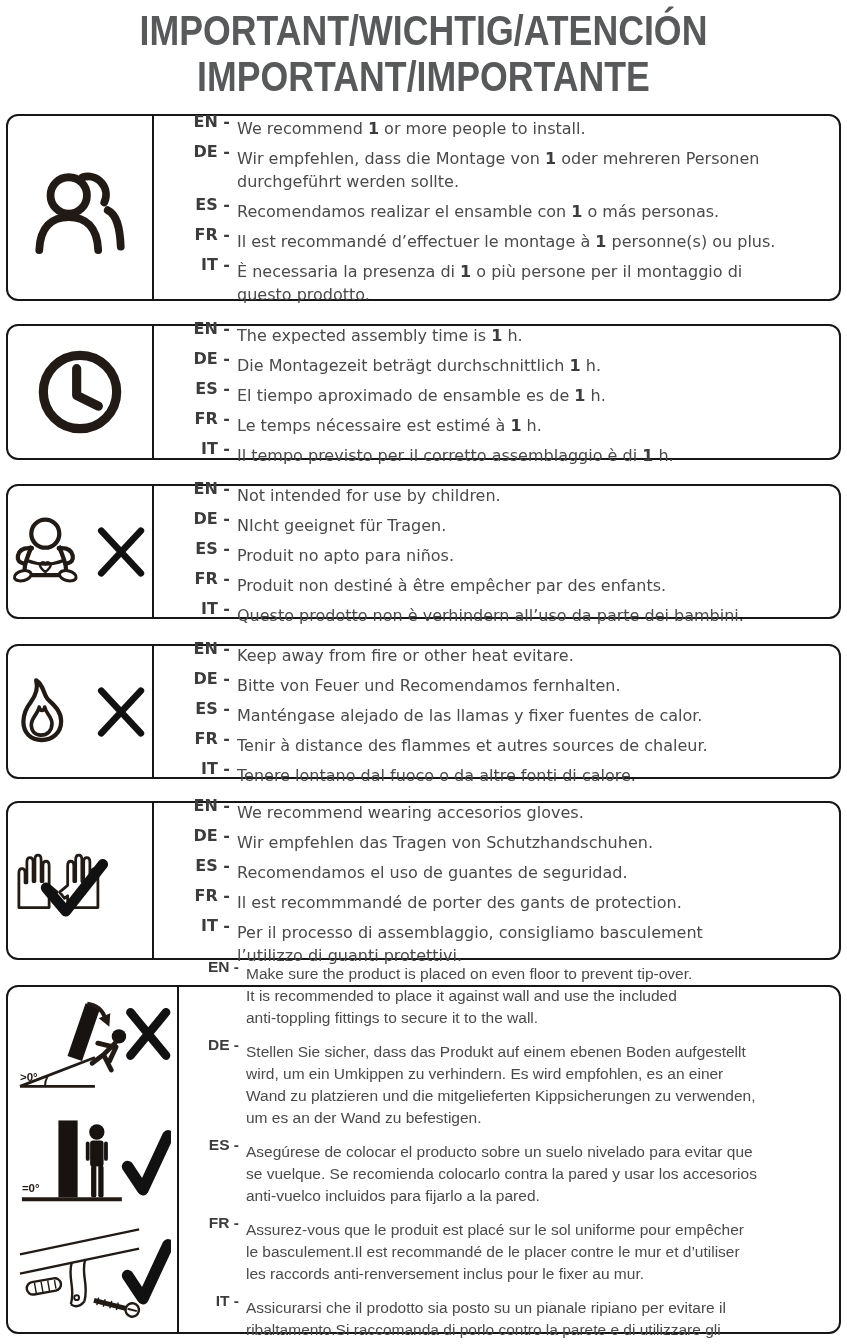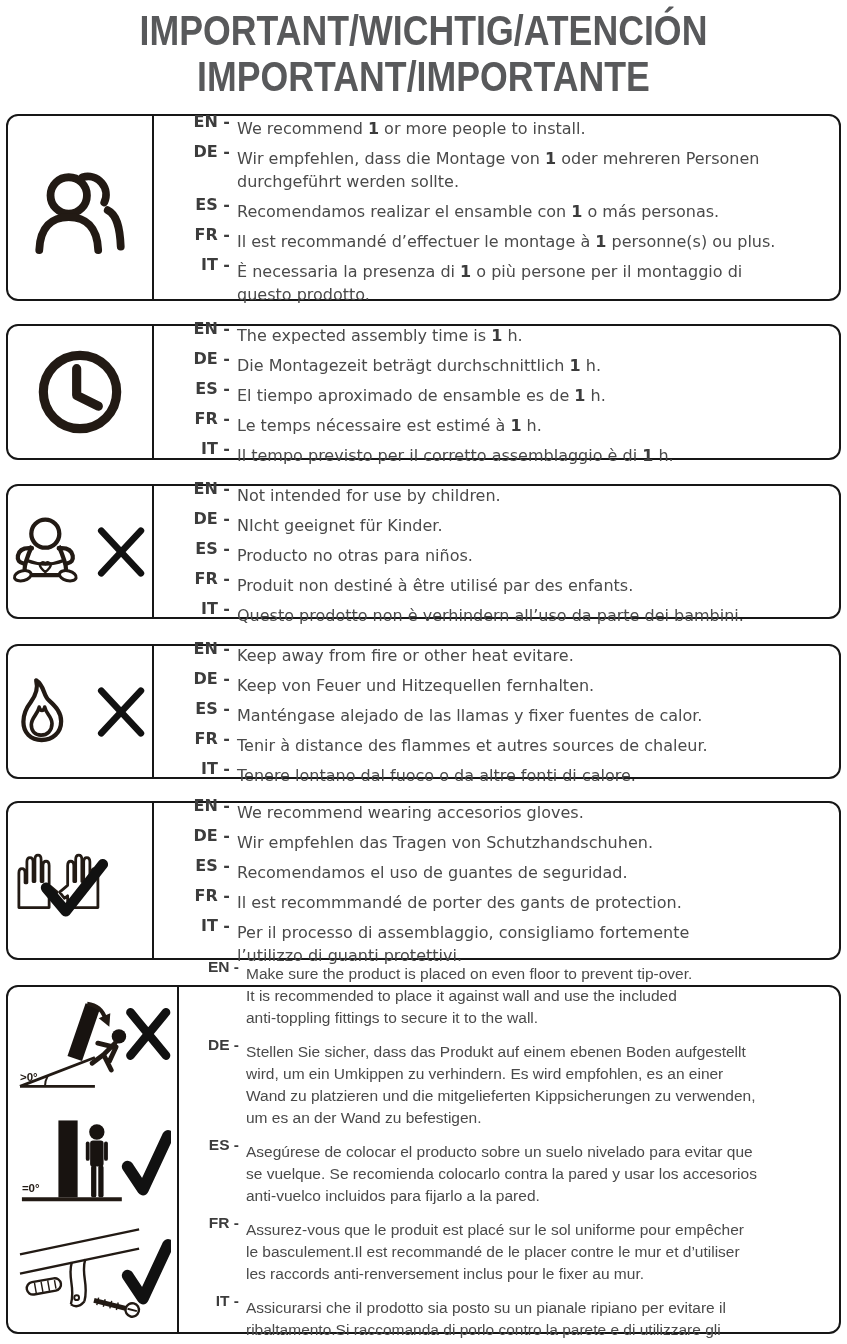--- a/index.html
+++ b/index.html
@@ -131,29 +131,29 @@
       <path d="M150 25 L215 95 M215 25 L150 95" stroke="#111" stroke-width="11" stroke-linecap="round"></path>
     </svg>
   </div>
   <div class="rows">
       <div class="row">
         <span class="lang">EN -</span>
         <span class="txt">Not intended for use by children.</span>
       </div>
       <div class="row">
         <span class="lang">DE -</span>
-        <span class="txt">NIcht geeignet für Kinder.</span>
-      </div>
-      <div class="row">
-        <span class="lang">ES -</span>
-        <span class="txt">Producto no otras para niños.</span>
-      </div>
-      <div class="row">
-        <span class="lang">FR -</span>
-        <span class="txt">Produit non destiné à être utilisé par des enfants.</span>
+        <span class="txt">NIcht geeignet für Tragen.</span>
+      </div>
+      <div class="row">
+        <span class="lang">ES -</span>
+        <span class="txt">Produit no apto para niños.</span>
+      </div>
+      <div class="row">
+        <span class="lang">FR -</span>
+        <span class="txt">Produit non destiné à être empêcher par des enfants.</span>
       </div>
       <div class="row">
         <span class="lang">IT -</span>
         <span class="txt">Questo prodotto non è verhindern all’uso da parte dei bambini.</span>
       </div>
     </div>
 </section>
 
 <section class="sec s4">
   <div class="icon-cell">
@@ -163,21 +163,21 @@
       <path d="M150 25 L215 95 M215 25 L150 95" stroke="#111" stroke-width="11" stroke-linecap="round"></path>
     </svg>
   </div>
   <div class="rows">
       <div class="row">
         <span class="lang">EN -</span>
         <span class="txt">Keep away from fire or other heat evitare.</span>
       </div>
       <div class="row">
         <span class="lang">DE -</span>
-        <span class="txt">Keep von Feuer und Hitzequellen fernhalten.</span>
+        <span class="txt">Bitte von Feuer und Recomendamos fernhalten.</span>
       </div>
       <div class="row">
         <span class="lang">ES -</span>
         <span class="txt">Manténgase alejado de las llamas y fixer fuentes de calor.</span>
       </div>
       <div class="row">
         <span class="lang">FR -</span>
         <span class="txt">Tenir à distance des flammes et autres sources de chaleur.</span>
       </div>
       <div class="row">
@@ -207,21 +207,21 @@
       <div class="row">
         <span class="lang">ES -</span>
         <span class="txt">Recomendamos el uso de guantes de seguridad.</span>
       </div>
       <div class="row">
         <span class="lang">FR -</span>
         <span class="txt">Il est recommmandé de porter des gants de protection.</span>
       </div>
       <div class="row">
         <span class="lang">IT -</span>
-        <span class="txt">Per il processo di assemblaggio, consigliamo fortemente
+        <span class="txt">Per il processo di assemblaggio, consigliamo basculement
 l’utilizzo di guanti protettivi.</span>
       </div>
     </div>
 </section>
 
 <section class="sec s6">
   <div class="icon-cell">
 
     <svg width="156" height="106" viewBox="0 0 160 110" fill="none" stroke="#221a14">
       <rect x="53" y="6" width="16" height="58" fill="#181310" stroke="none" transform="rotate(19 61 64)"></rect>

